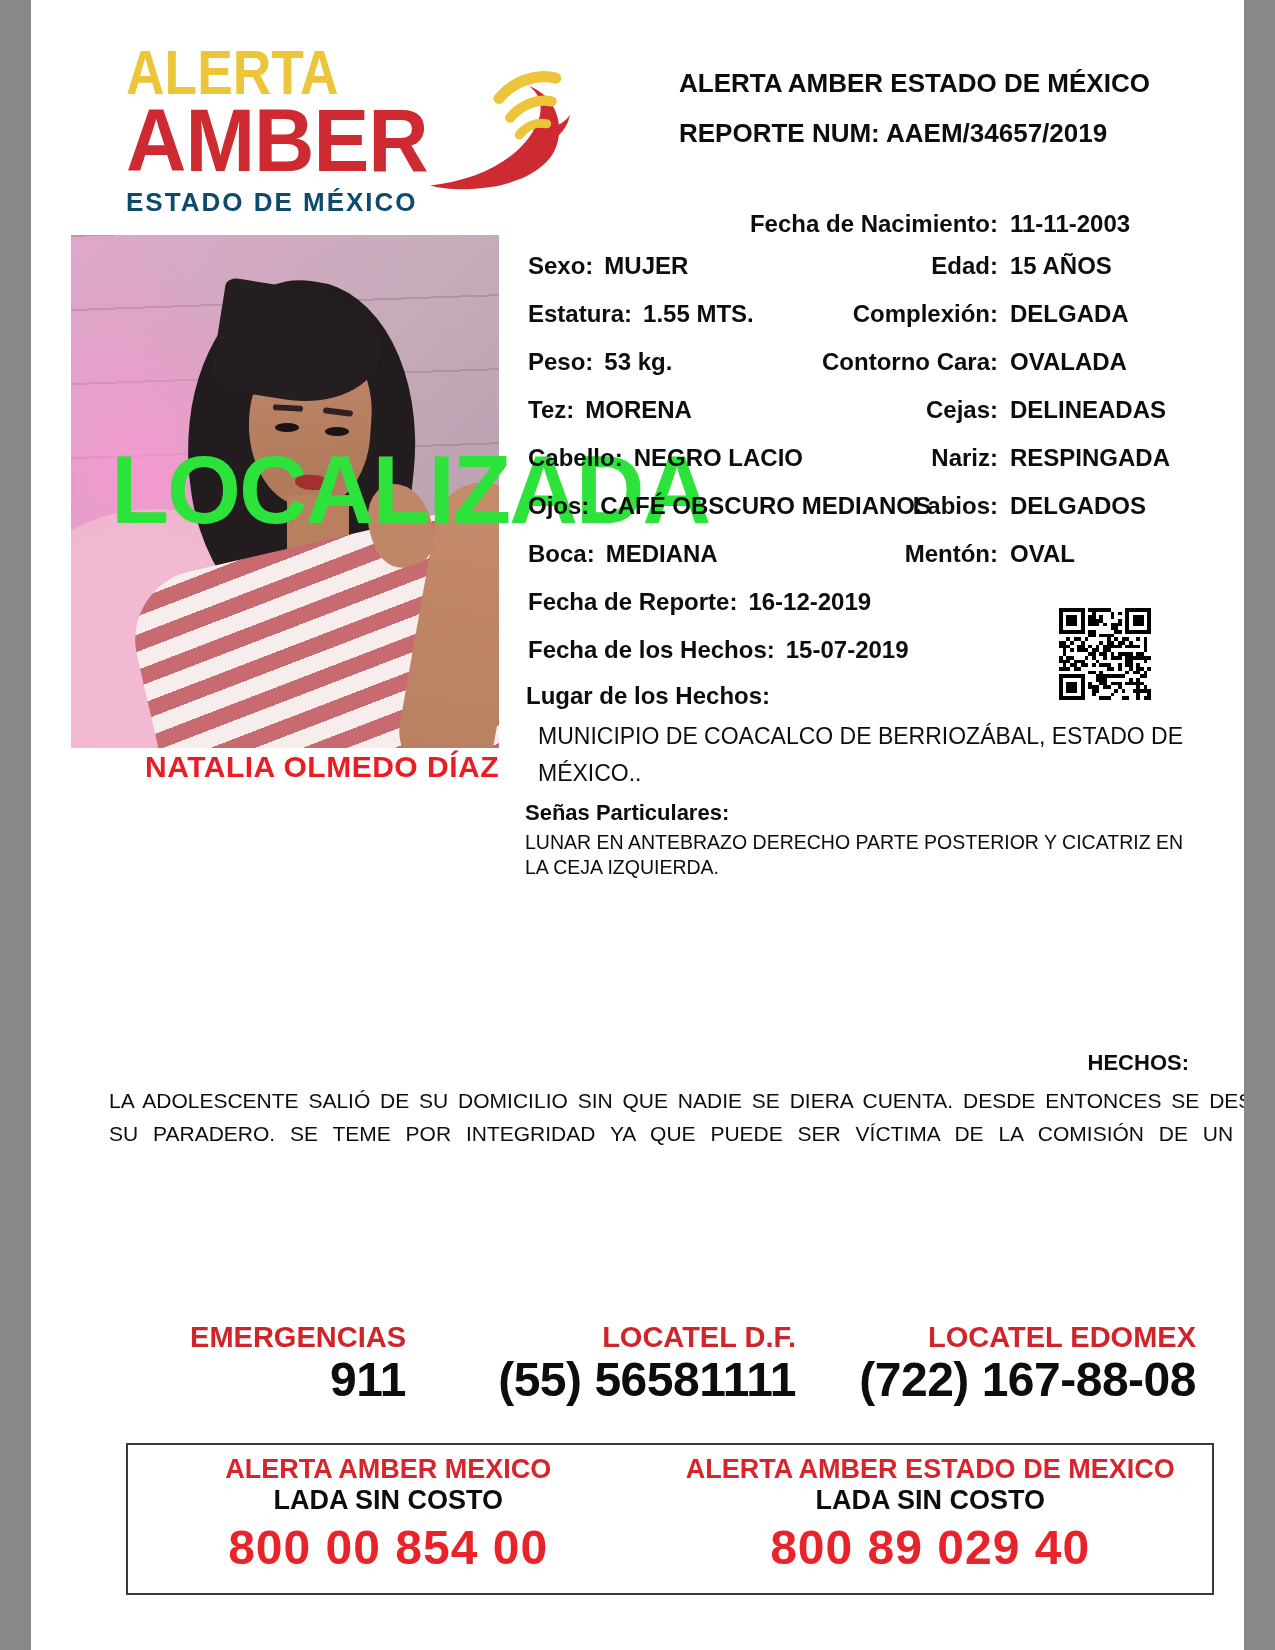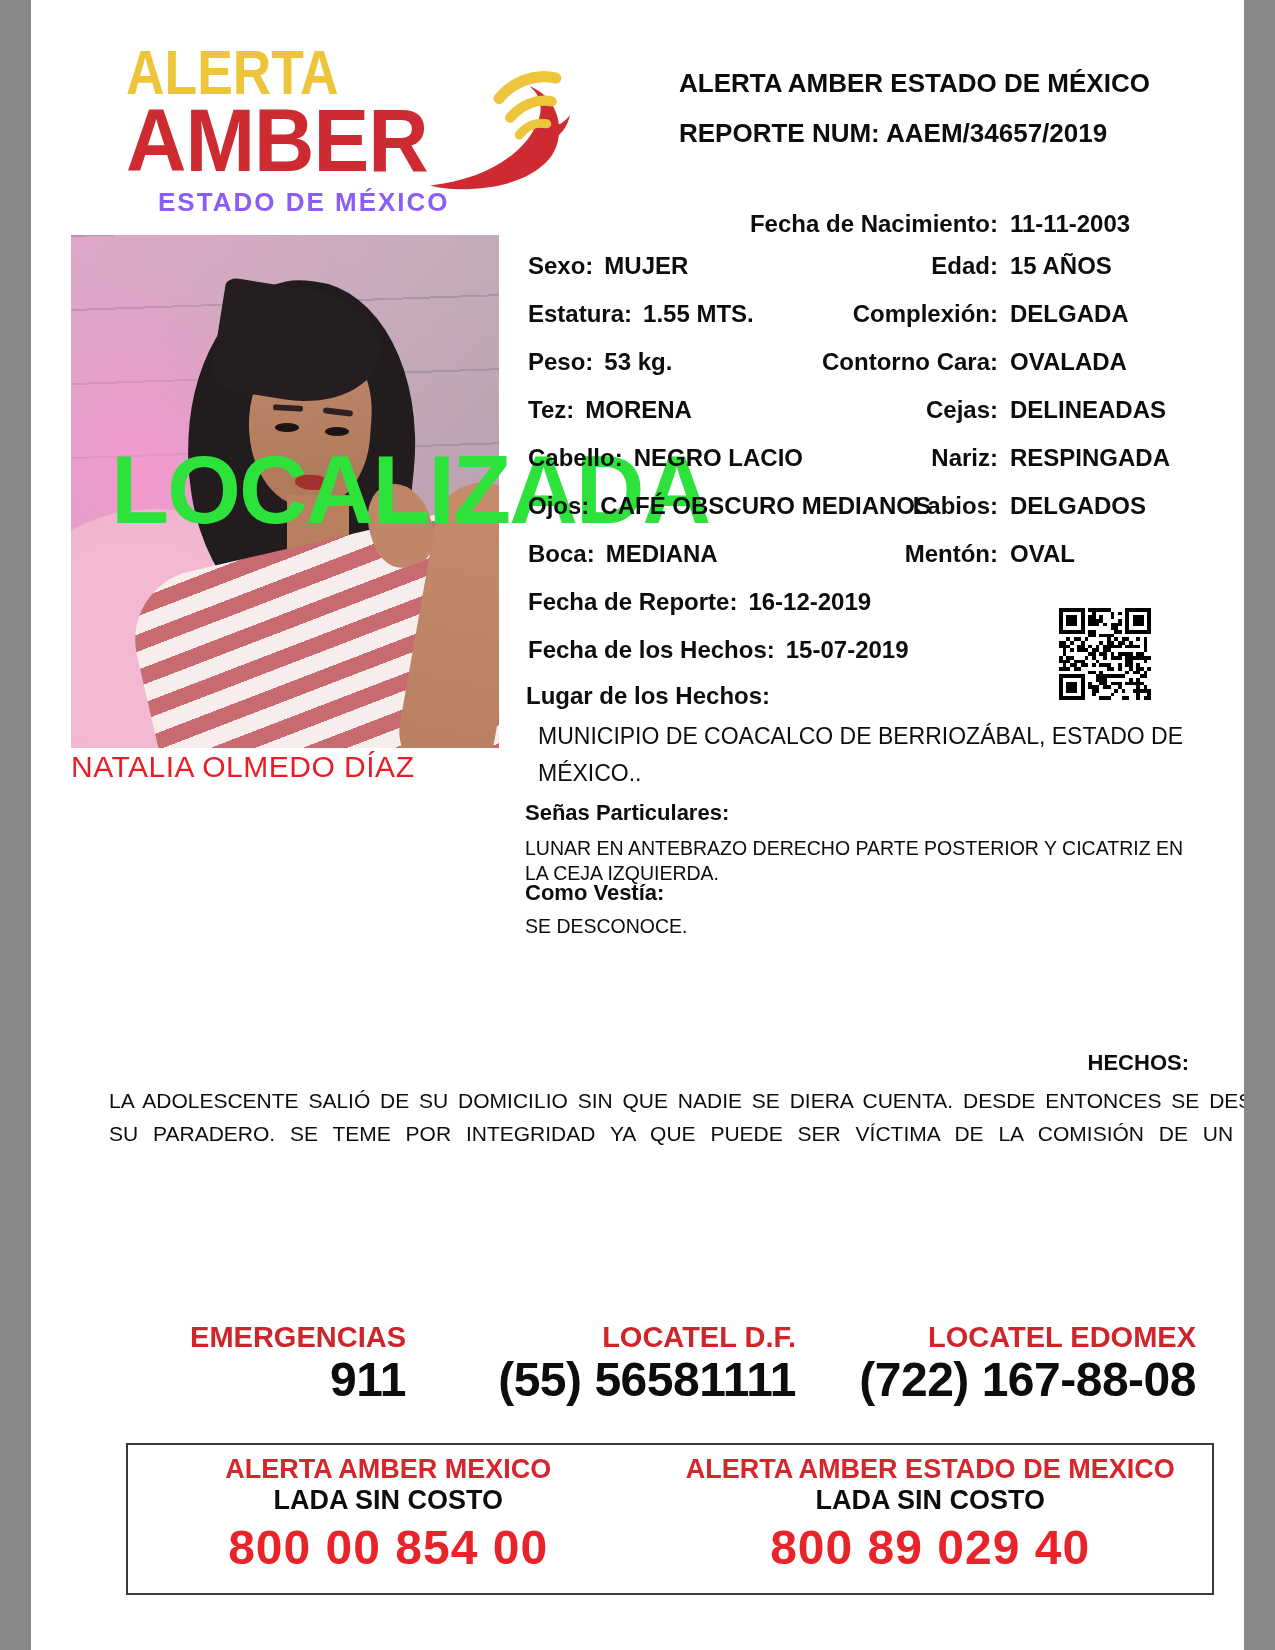--- a/index.html
+++ b/index.html
@@ -3,21 +3,21 @@
 <meta charset="utf-8">
 <style>
   * { margin:0; padding:0; box-sizing:border-box; }
   body { background:#888; font-family:"Liberation Sans", sans-serif; }
   .page { position:relative; width:1213px; height:1650px; background:#fff; margin:0 auto; overflow:hidden; color:#111; }
 
   
   .logo { position:absolute; left:95px; top:40px; width:420px; height:180px; }
   .logo-alerta { font-size:58px; font-weight:700; color:#ecc53b; line-height:1; letter-spacing:0px; transform:scale(.92,1.1); transform-origin:left top; }
   .logo-amber  { font-size:88px; font-weight:700; color:#cd2a31; line-height:.92; letter-spacing:-1px; transform:scale(.95,1.02); transform-origin:left top; margin-top:2px;}
-  .logo-sub    { font-size:26px; font-weight:700; color:#8b5cf6; letter-spacing:2px; margin-top:6px;margin-left:32px; }
+  .logo-sub    { font-size:26px; font-weight:700; color:#0c4a6e; letter-spacing:2px; margin-top:6px; }
   .logo-horn { position:absolute; left:296px; top:26px; width:152px; height:152px; }
 
   
   .hdr { position:absolute; left:648px; top:58px; font-size:26px; font-weight:700; line-height:50px; color:#0d0d0d; }
 
   
   .photo { position:absolute; left:40px; top:235px; width:428px; height:513px; overflow:hidden; z-index:1;
            background:linear-gradient(180deg,#c9aebc 0%,#c3a6b6 55%,#d3a8c0 100%); }
   .ph-wall { position:absolute; inset:0;
       background: repeating-linear-gradient(178deg, rgba(110,95,110,.28) 0 2px, transparent 2px 74px),
@@ -37,41 +37,41 @@
   .ph-neck { position:absolute; left:216px; top:260px; width:62px; height:58px; background:#b8805f; }
   .ph-hand { position:absolute; left:298px; top:248px; width:62px; height:84px; background:#bf8767; border-radius:50% 50% 40% 40%; transform:rotate(-18deg); }
   .ph-shirt { position:absolute; left:76px; top:298px; width:450px; height:280px; transform:rotate(-13deg); border-radius:70px 46px 0 0;
       background:repeating-linear-gradient(172deg, #f8eded 0 17px, #c76b70 17px 33px); }
   .ph-arm { position:absolute; right:-14px; top:246px; width:96px; height:300px;
       background:linear-gradient(180deg,#c58b6b,#b87f61); border-radius:48px; transform:rotate(10deg); }
 
   
   .status { position:absolute; left:80px; top:441px; z-index:5; font-size:97px; font-weight:700; line-height:1;
             letter-spacing:-2px; color:#2ee23c; white-space:nowrap; transform:scaleX(.98); transform-origin:left top; }
-  .pname { position:absolute; left:40px; top:750px; width:428px; text-align:left; z-index:6;
-           font-size:30px; font-weight:400; color:#ea1d25; letter-spacing:.5px; white-space:nowrap; }
+  .pname { position:absolute; left:40px; top:750px; width:428px; text-align:right; z-index:6;
+           font-size:30px; font-weight:700; color:#ea1d25; letter-spacing:.5px; white-space:nowrap; }
 
   
   .fields { position:absolute; left:497px; top:0; width:700px; height:700px; z-index:6; }
   .frow { position:absolute; left:0; width:700px; height:30px; font-size:24px; font-weight:700; white-space:nowrap; color:#0d0d0d; }
   .lcell { position:absolute; left:0; white-space:nowrap; }
   .lcell .val { margin-left:11px; }
   .rlabel { position:absolute; right:230px; white-space:nowrap; }
   .rvalue { position:absolute; left:482px; white-space:nowrap; }
   .qr { position:absolute; left:1028px; top:608px; width:92px; height:92px; z-index:6; }
 
   
   .sec { position:absolute; z-index:6; color:#0d0d0d; }
   .sec-h { font-weight:700; }
   .loc { left:495px; top:682px; width:680px; }
   .loc .sec-h { font-size:24px; }
   .loc-body { font-size:23px; line-height:37px; padding-left:12px; margin-top:8px; font-weight:400; }
   .marks { left:494px; top:800px; width:680px; }
   .marks .sec-h { font-size:22px; }
-  .marks-body { font-size:19.5px; line-height:25px; margin-top:10px; font-weight:400; }
+  .marks-body { font-size:19.5px; line-height:25px; margin-top:4px; font-weight:400; }
   .cloth { left:494px; top:880px; width:680px; }
   .cloth .sec-h { font-size:22px; }
   .cloth-body { font-size:19.5px; margin-top:9px; font-weight:400; }
   .facts { left:78px; top:1050px; width:1080px;text-align:right; }
   .facts .sec-h { font-size:22px; }
   .facts-body { font-size:21px; line-height:33px; margin-top:8px; font-weight:400; word-spacing:4px; white-space:nowrap; }
   .facts-body .l2 { word-spacing:9px; }
 
   
   .hot { position:absolute; left:55px; top:1320px; width:1140px; display:flex; z-index:6; }
@@ -423,24 +423,20 @@
   </div>
 
   <div class="sec marks">
     <div class="sec-h">Señas Particulares:</div>
     <div class="marks-body">
       <div>LUNAR EN ANTEBRAZO DERECHO PARTE POSTERIOR  Y CICATRIZ EN</div>
       <div>LA CEJA IZQUIERDA.</div>
     </div>
   </div>
 
-  <div class="sec cloth">
-    <div class="sec-h">Como Vestía:</div>
-    <div class="cloth-body">SE DESCONOCE.</div>
-  </div>
 
   <div class="sec facts">
     <div class="sec-h">HECHOS:</div>
     <div class="facts-body">
       <div>LA ADOLESCENTE SALIÓ DE SU DOMICILIO SIN QUE NADIE SE DIERA CUENTA. DESDE ENTONCES SE DESCONOCE</div>
       <div class="l2">SU PARADERO. SE TEME POR INTEGRIDAD YA QUE PUEDE SER VÍCTIMA DE LA COMISIÓN DE UN DELITO..</div>
     </div>
   </div>
 
   <div class="hot">

